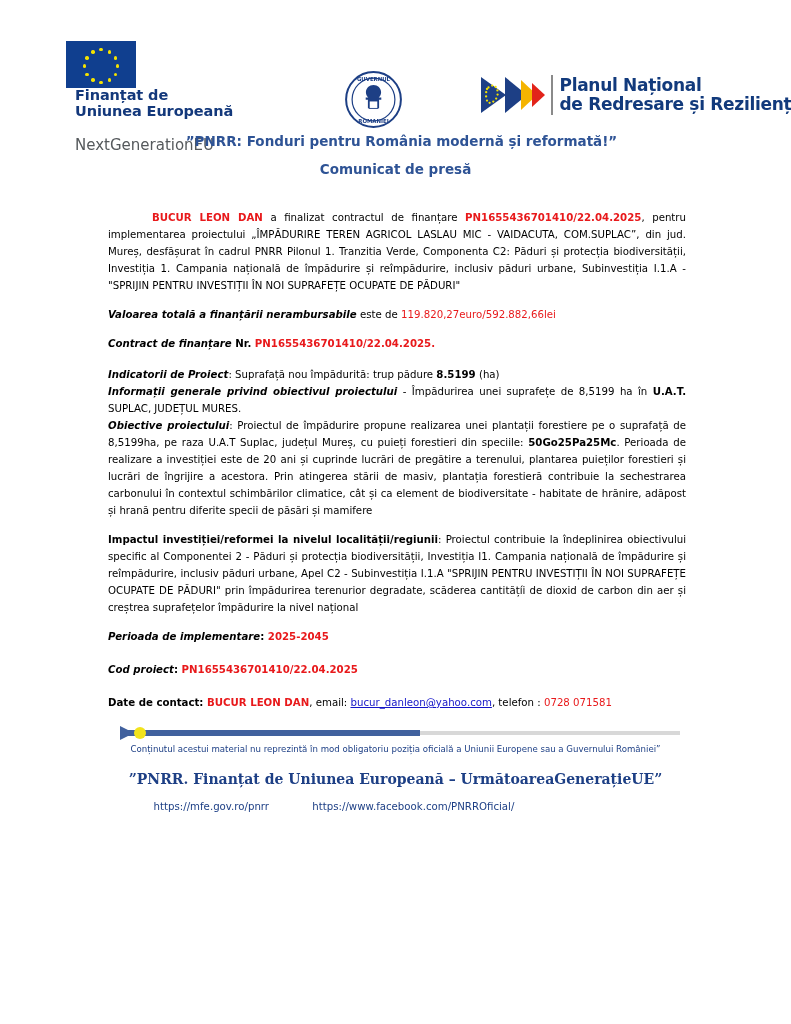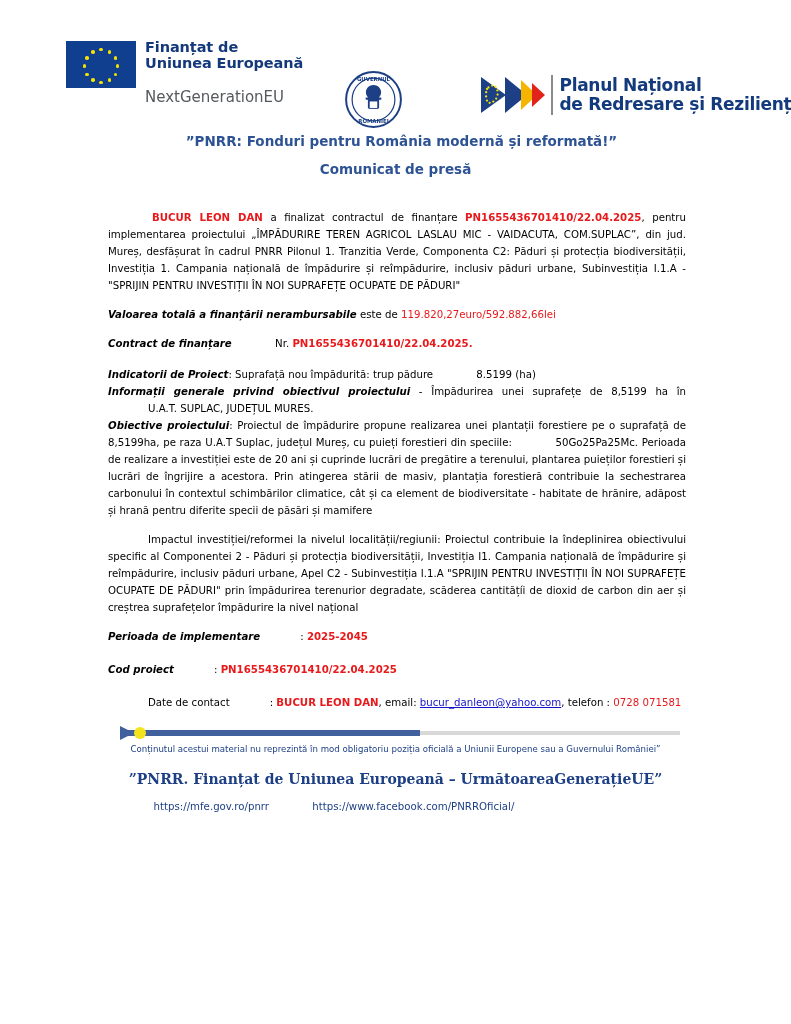--- a/index.html
+++ b/index.html
@@ -31,20 +31,21 @@
     height: 80px;
     display: flex;
     align-items: center;
   }
   .eu-logo {
     position: absolute;
     left: 66px;
     top: 6px;
     display: flex;
     align-items: flex-start;
+    flex-direction: column;
   }
   .eu-flag {
     width: 70px;
     height: 47px;
     background: #103f8f;
     position: relative;
     flex: none;
     margin-top: 1px;
   }
   .eu-flag .star {
@@ -147,21 +148,21 @@
     font-size: 10.2px;
     line-height: 17px;
     text-align: justify;
     text-justify: inter-word;
     color: #000;
   }
   .indent { text-indent: 44px; }
   .red { color: #e8191b; }
   .red-b { color: #e8191b; font-weight: bold; }
   .bi { font-style: italic; font-weight: bold; }
-  .b { font-weight: normal; padding-left: 40px; }
+  .b { font-weight: bold; }
   .gap-12 { height: 12px; }
   .gap-14 { height: 14px; }
   .gap-16 { height: 16px; }
   .nojust { text-align: left; }
 
   a.maillink {
     color: #1414c8;
     text-decoration: underline;
   }
 

